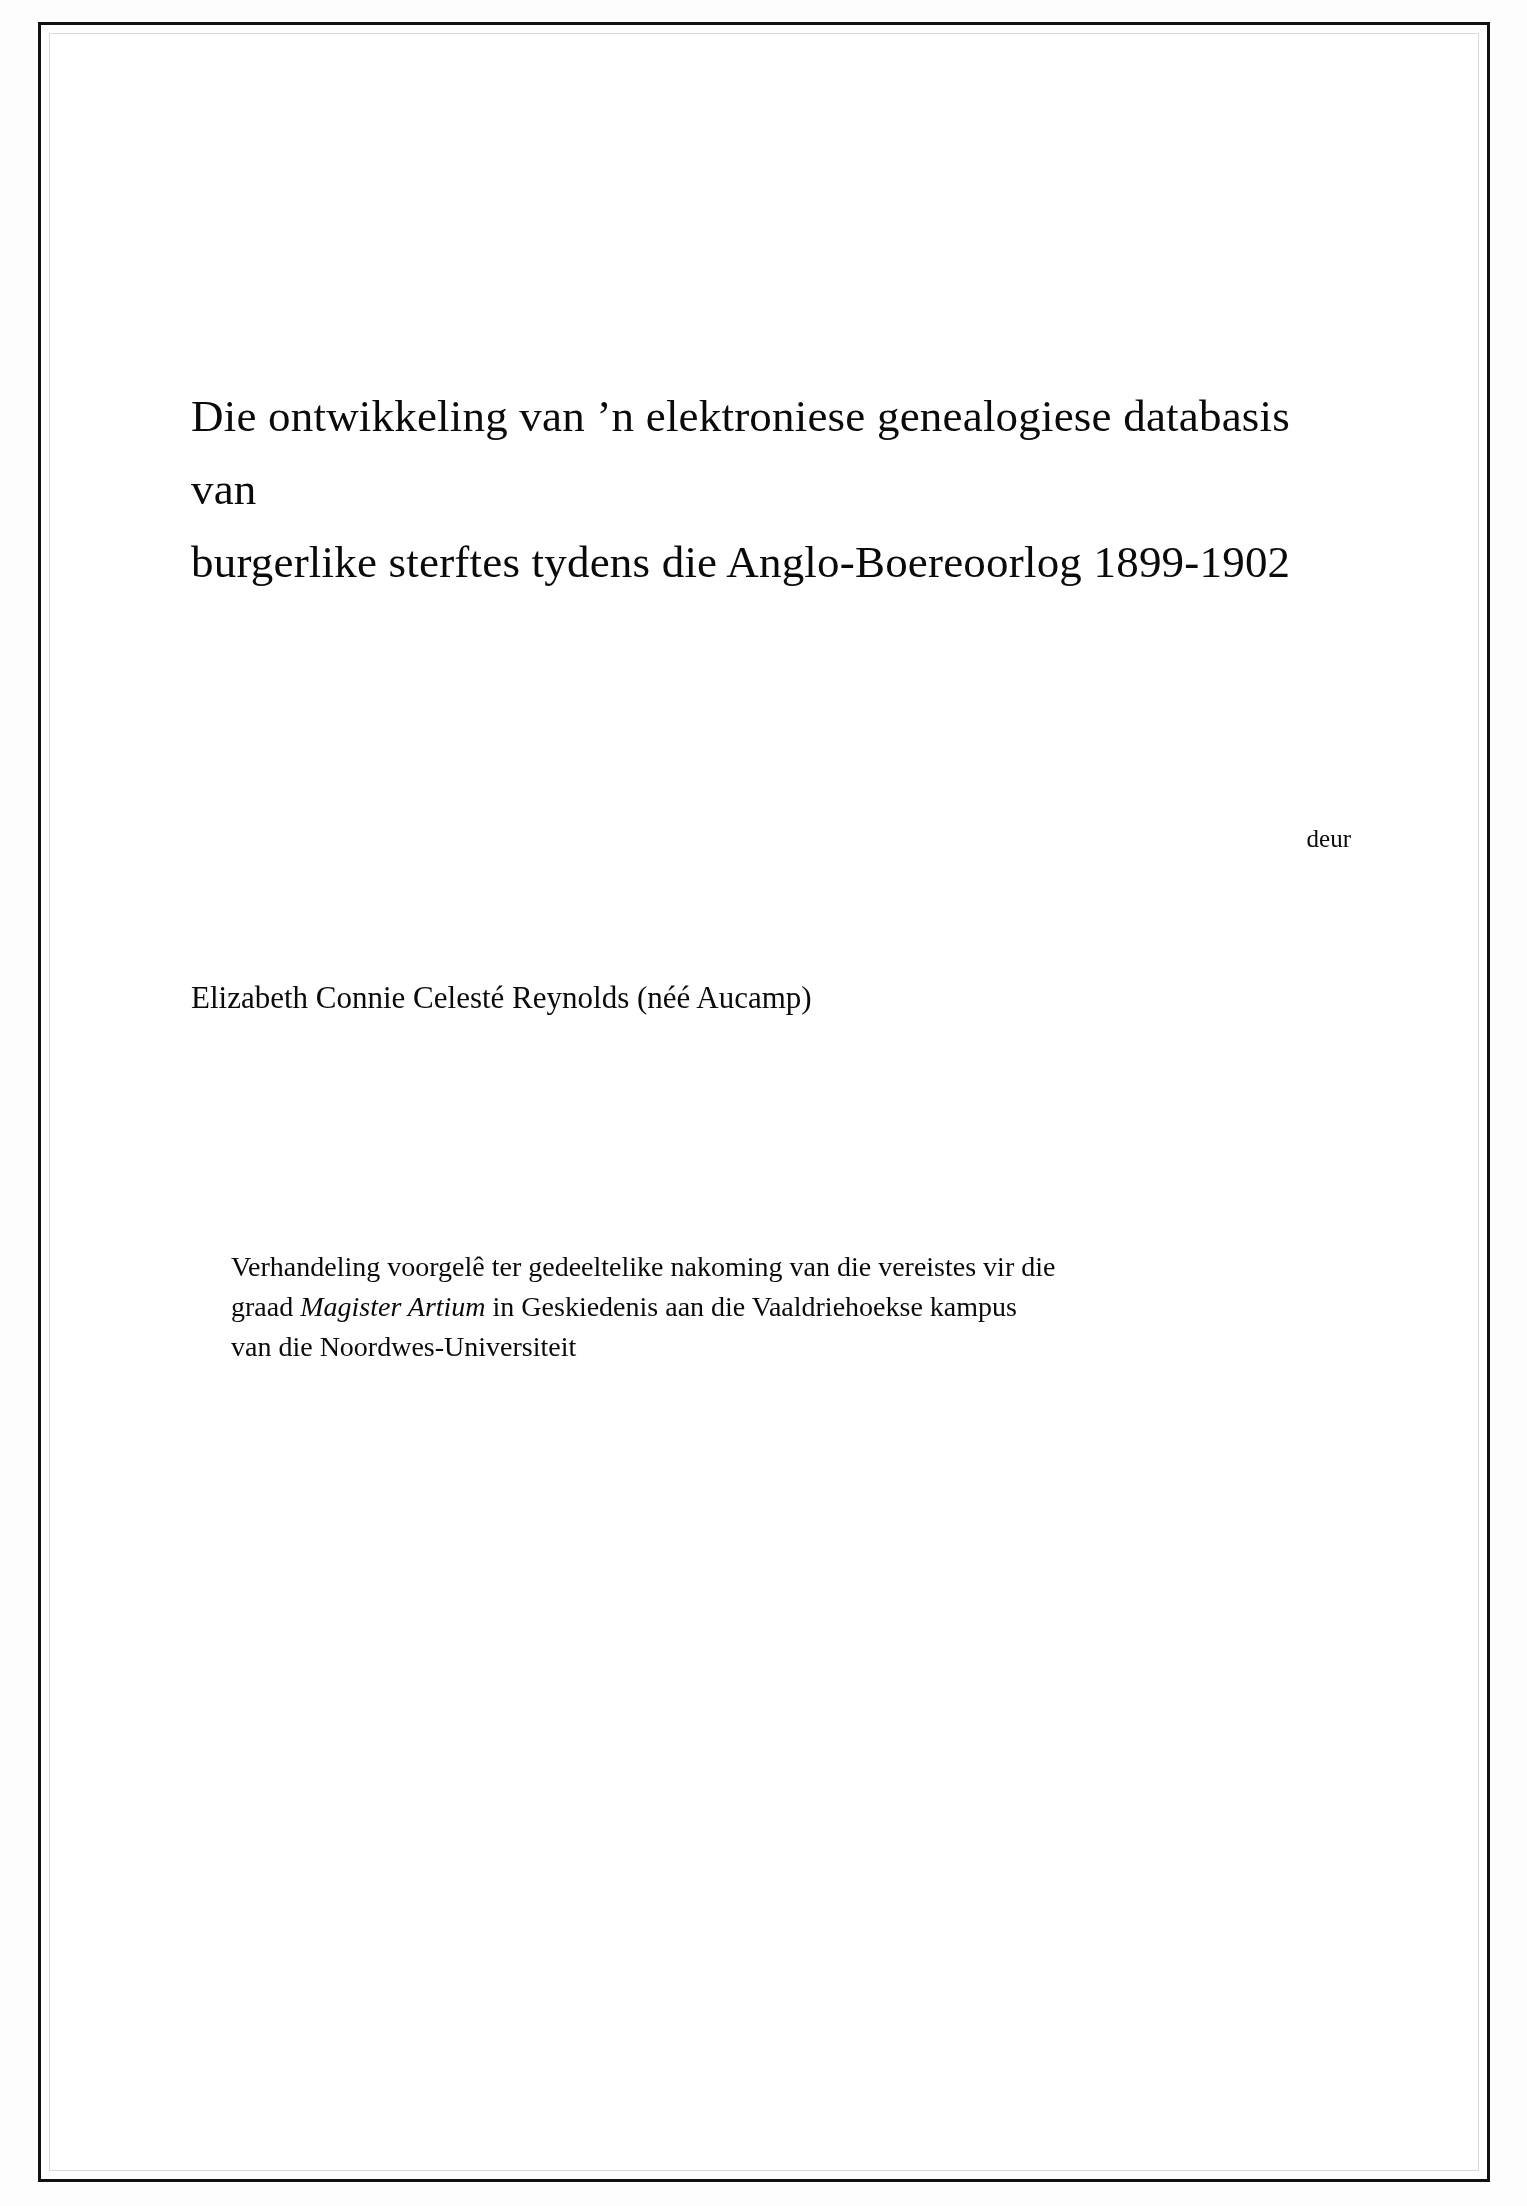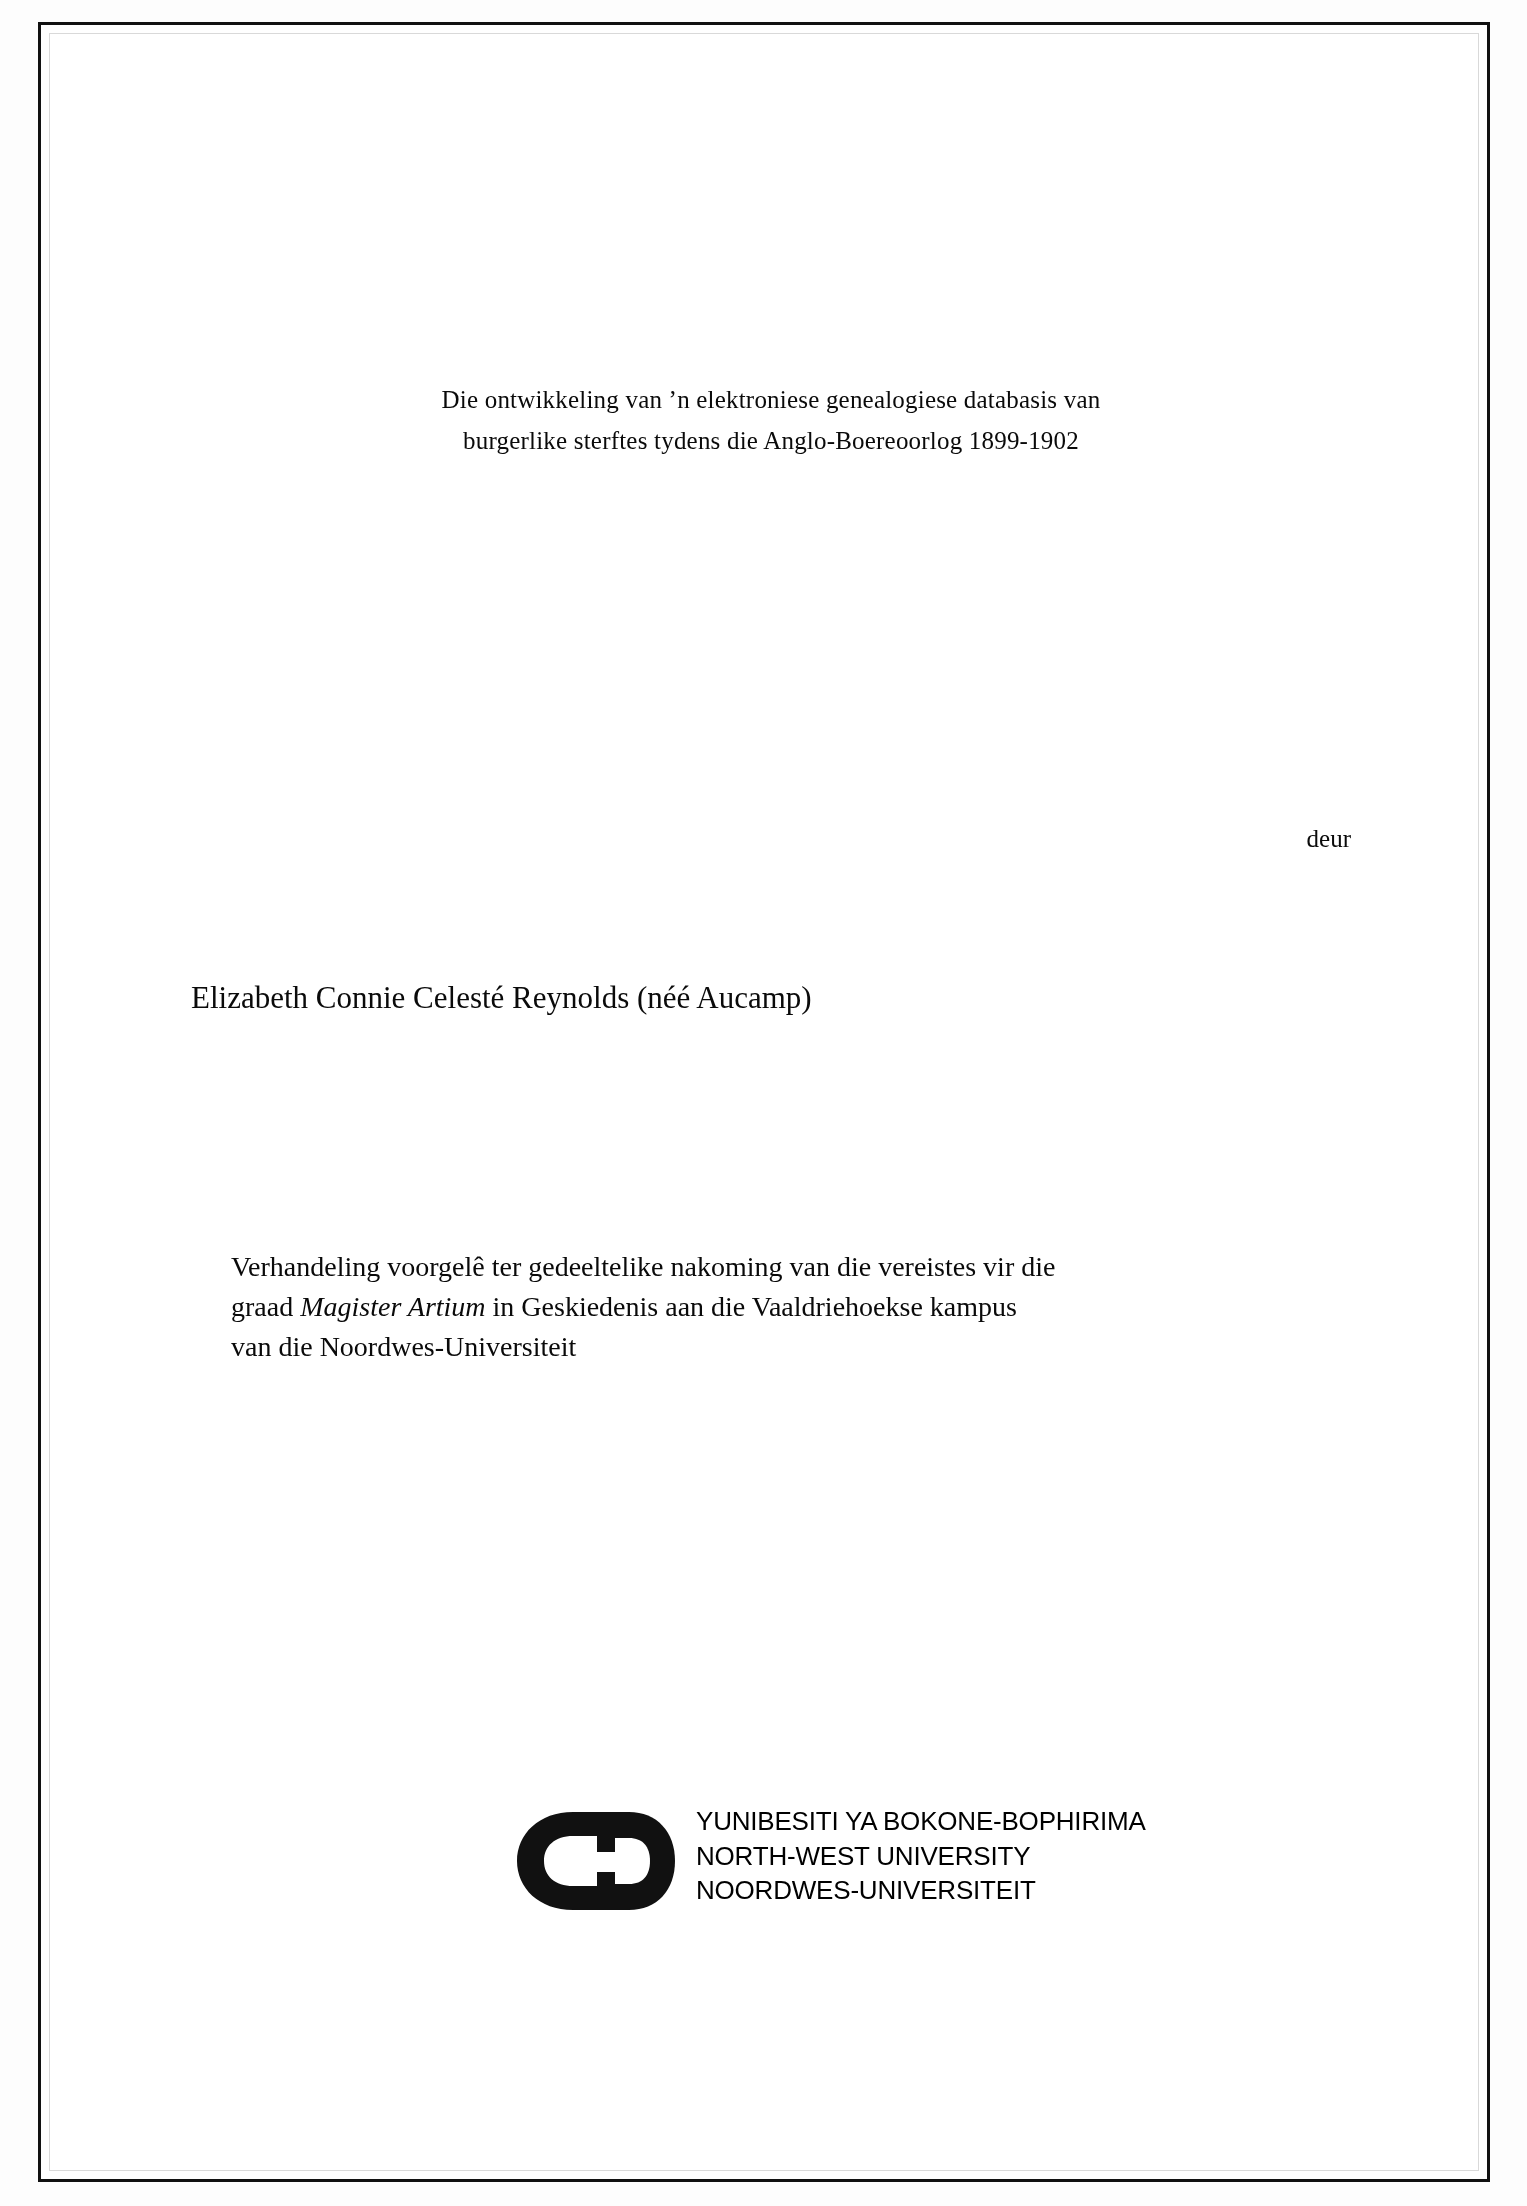--- a/index.html
+++ b/index.html
@@ -50,22 +50,21 @@
     top: 0;
     width: 1160px;
     height: 100%;
   }
 
   .title-block {
     position: absolute;
     top: 355px;
     left: 0;
     width: 1160px;
-    text-align: center;
-    font-size: 25px;
+    font-size: 45px;
     line-height: 1.62;
     letter-spacing: 0.2px;
   }
   .title-line { display: block; }
 
   .byword {
     position: absolute;
     top: 800px;
     left: 0;
     width: 1160px;
@@ -154,30 +153,16 @@
         <span>Verhandeling voorgelê ter gedeeltelike nakoming van die vereistes vir die</span>
         <br>
         <span>graad </span><em>Magister Artium</em><span> in Geskiedenis aan die Vaaldriehoekse kampus</span>
         <br>
         <span class="l3">van die Noordwes-Universiteit</span>
       </div>
 
       <div class="supervisor">
       </div>
 
-      <div class="logo-block">
-        <svg class="logo-mark" viewBox="0 0 180 105" aria-hidden="true">
-
-          <path d="M62 4 C28 4 6 26 6 53 C6 80 28 102 62 102 L92 102 L92 78 L62 78 C44 78 33 68 33 53 C33 38 44 28 62 28 L92 28 L92 4 Z" fill="#111"></path>
-          <path d="M86 4 L118 4 C146 4 164 24 164 53 C164 82 146 102 118 102 L86 102 Z" fill="#111"></path>
-          <path d="M104 30 L118 30 C132 30 139 39 139 53 C139 67 132 76 118 76 L104 76 Z" fill="#ffffff"></path>
-          <rect x="56" y="44" width="56" height="20" fill="#ffffff"></rect>
-        </svg>
-        <div class="logo-text">
-          <span>YUNIBESITI YA BOKONE-BOPHIRIMA</span>
-          <span>NORTH-WEST UNIVERSITY</span>
-          <span>NOORDWES-UNIVERSITEIT</span>
-        </div>
-      </div>
 
     </div>
   </div>
 </div>
 
 </body></html>

